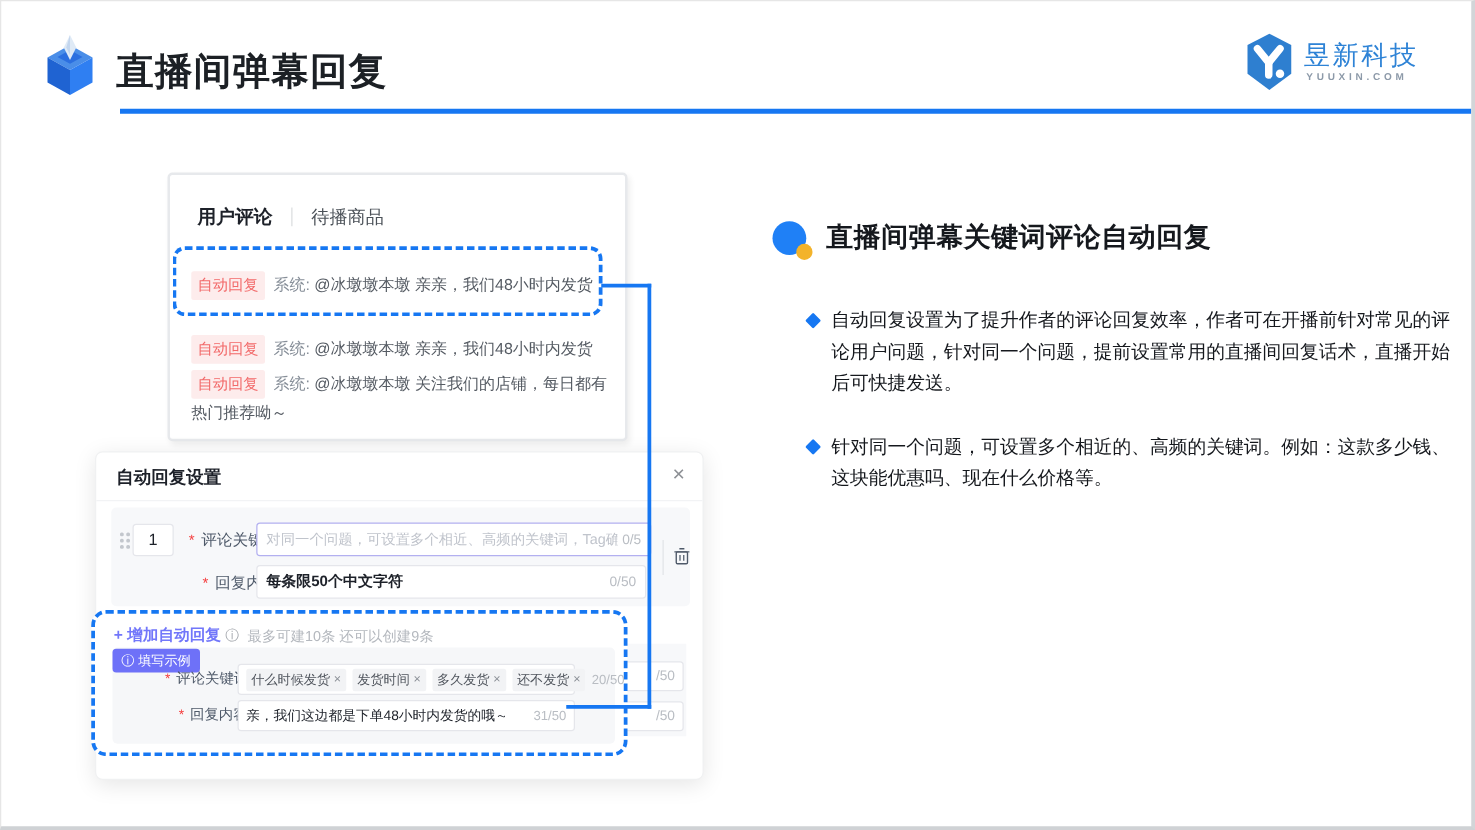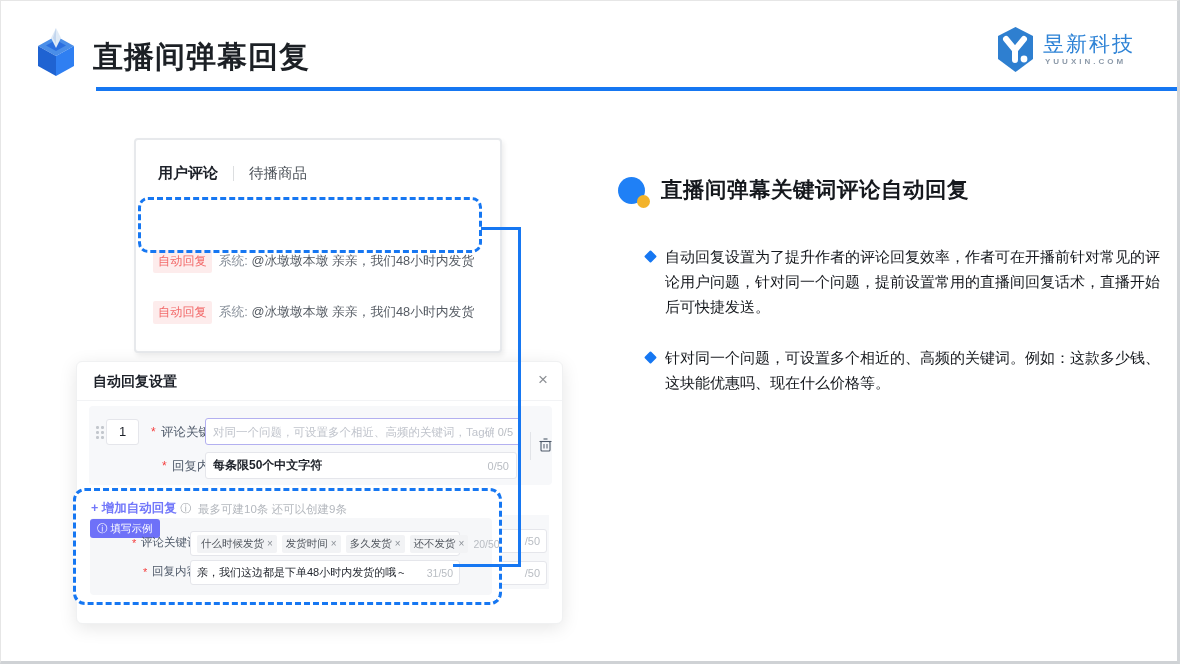--- a/index.html
+++ b/index.html
@@ -25,21 +25,21 @@
   
   .comments-card{left:133px;top:137px;width:368px;height:215px;background:#fff;
     border:2px solid #e7e9ec;border-radius:4px;box-shadow:2px 3px 5px rgba(0,0,0,.07);}
   .tabs{position:absolute;left:22px;top:24px;display:flex;align-items:center;}
   .tab-active{font-size:15px;font-weight:bold;color:var(--text);cursor:pointer;}
   .tab-divider{width:1px;height:15px;background:#dcdee0;margin:0 15px;}
   .tab{font-size:14.5px;color:#4b5158;cursor:pointer;}
   .dashed-highlight{left:137px;top:196px;width:344px;height:56px;border:3px dashed var(--accent);border-radius:10px;z-index:3;}
   .comment-row{left:152px;width:340px;font-size:12.8px;line-height:21px;color:var(--comment);}
   .auto-badge{display:inline-block;background:var(--badge-red-bg);color:var(--badge-red);
-    font-size:12.2px;padding:1px 5px;border-radius:2px;margin-right:7px;margin-top:33px;}
+    font-size:12.2px;padding:1px 5px;border-radius:2px;margin-right:7px;}
   .c-prefix{color:var(--gray);}
   .c-text{color:var(--comment);}
 
   
   .modal{left:75px;top:360px;width:487px;height:263px;background:#fff;border-radius:6px;
     border:1px solid #f0f1f2;box-shadow:0 4px 18px rgba(0,0,0,.10);}
   .modal-title{position:absolute;left:16px;top:11px;font-size:14px;font-weight:bold;color:var(--text);}
   .modal-close{position:absolute;right:14px;top:8px;font-size:17px;color:#8d9095;cursor:pointer;}
   .modal-divider{position:absolute;left:0;top:38px;width:100%;height:1px;background:#f2f3f5;}
   .rule-panel{position:absolute;left:12px;top:44px;width:463px;height:79px;background:var(--panel);border-radius:4px;}
@@ -124,20 +124,23 @@
   </div>
 
   <div class="abs dashed-highlight"></div>
 
   <div class="abs comment-row" style="top:216px;">
     <span class="auto-badge">自动回复</span><span class="c-prefix">系统:</span> <span class="c-text">@冰墩墩本墩 亲亲，我们48小时内发货</span>
   </div>
   <div class="abs comment-row" style="top:267px;">
     <span class="auto-badge">自动回复</span><span class="c-prefix">系统:</span> <span class="c-text">@冰墩墩本墩 亲亲，我们48小时内发货</span>
   </div>
+  <div class="abs comment-row" style="top:295px;">
+    <span class="auto-badge">自动回复</span><span class="c-prefix">系统:</span> <span class="c-text">@冰墩墩本墩 关注我们的店铺，每日都有热门推荐呦～</span>
+  </div>
 
   <div class="abs modal">
     <div class="modal-title">自动回复设置</div>
     <div class="modal-close">×</div>
     <div class="modal-divider"></div>
 
     <div class="rule-panel">
       <span class="drag-handle">
         <i style="left:0;top:0"></i>
           <i style="left:5px;top:0"></i>

